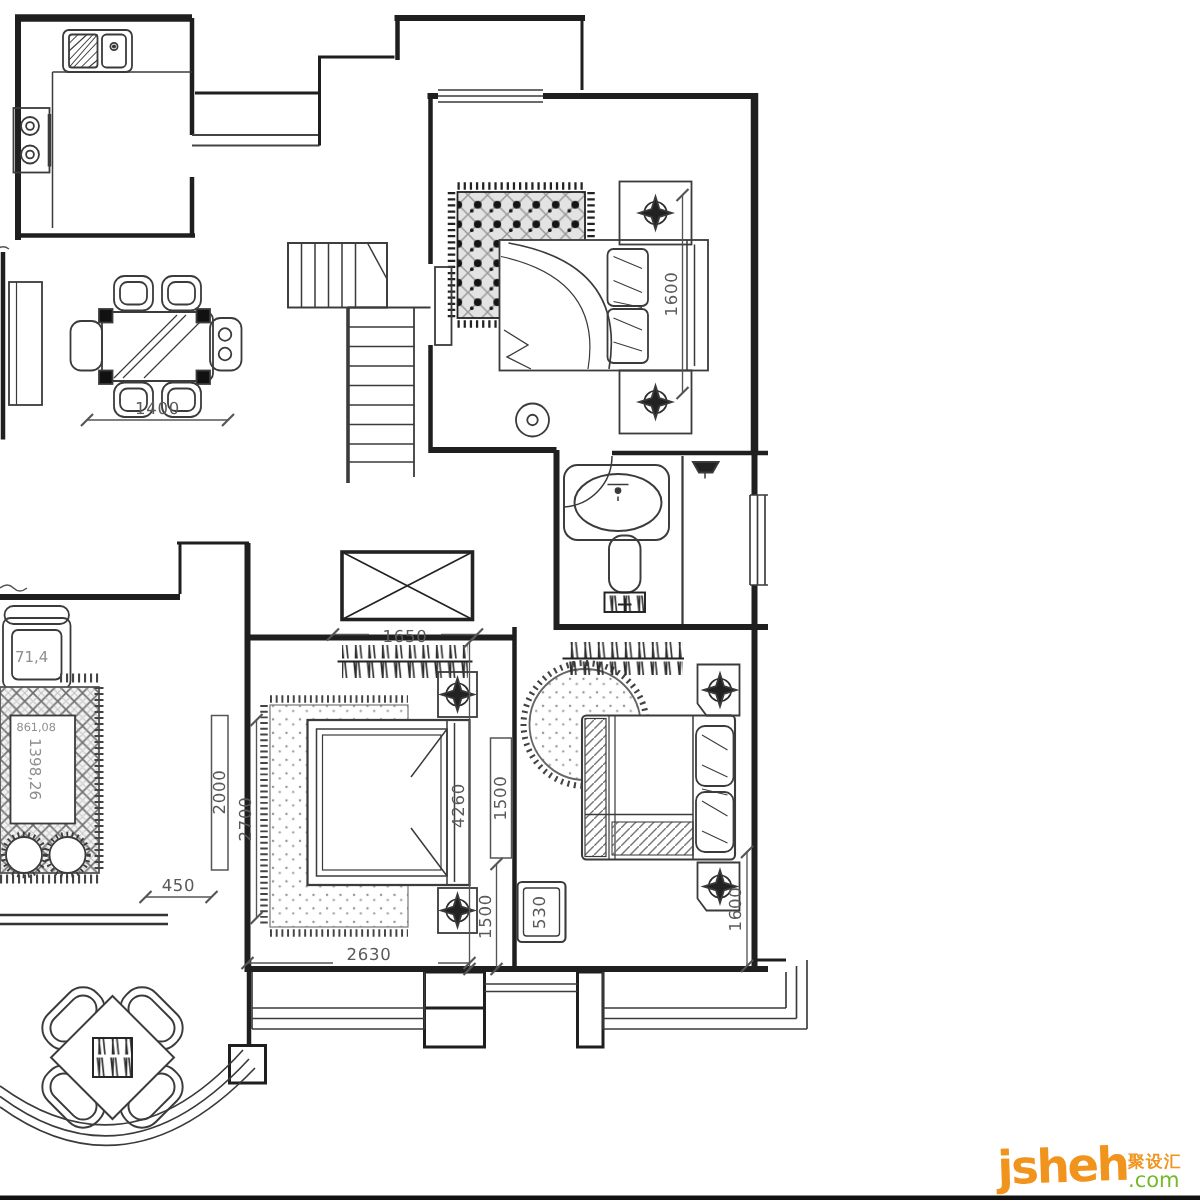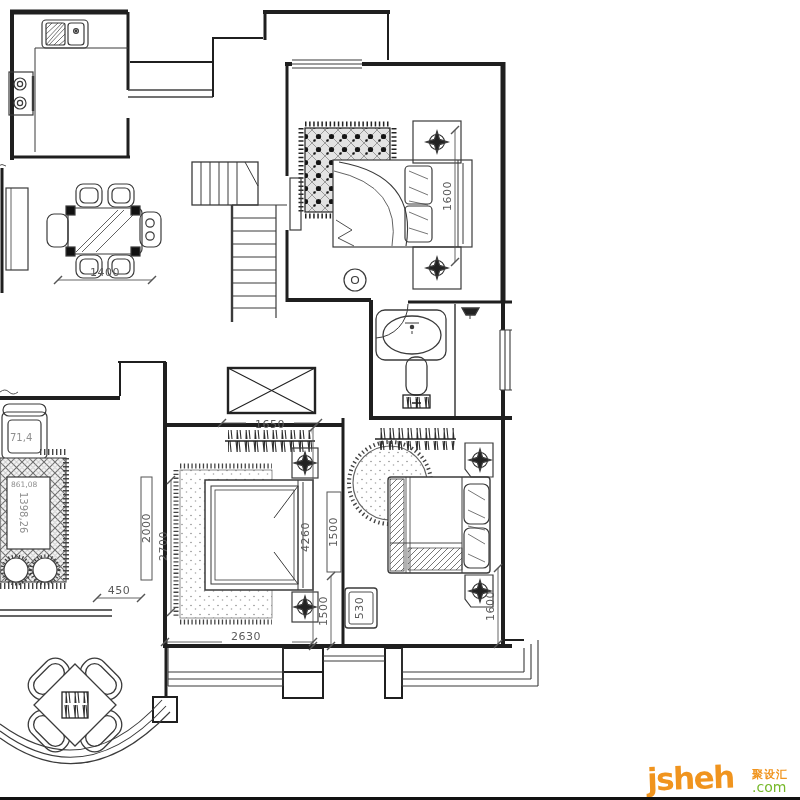--- a/index.html
+++ b/index.html
@@ -3,21 +3,21 @@
 <meta charset="utf-8">
 <style>
   html,body{margin:0;padding:0;background:#fff;}
   #stage{position:relative;width:800px;height:800px;background:#ffffff;overflow:hidden;
          font-family:"DejaVu Sans",sans-serif;}
   svg text{font-family:"DejaVu Sans",sans-serif;}
   .dim{font-size:11px;fill:#5a5a5a;letter-spacing:.5px;}
   .area{fill:#8f8f8f;}
   .wm{position:absolute;right:12px;bottom:6px;display:flex;align-items:flex-end;line-height:1;}
   .wm .brand{font-size:31px;font-weight:800;letter-spacing:-1.5px;transform:rotate(-2deg);}
-  .wm .col{display:flex;flex-direction:column;margin-left:18px;justify-content:flex-end;}
+  .wm .col{display:flex;flex-direction:column;margin-left:0;justify-content:flex-end;}
   .wm .cn{font-size:11px;font-weight:700;letter-spacing:1px;}
   .wm .tld{font-size:14px;font-weight:400;}
   .bottom-line{position:absolute;left:0;bottom:0;width:800px;height:3px;background:#111;}
 </style>
 </head>
 <body>
 
 <div id="stage">
 <svg width="800" height="800" viewBox="0 0 800 800">
   <defs>

